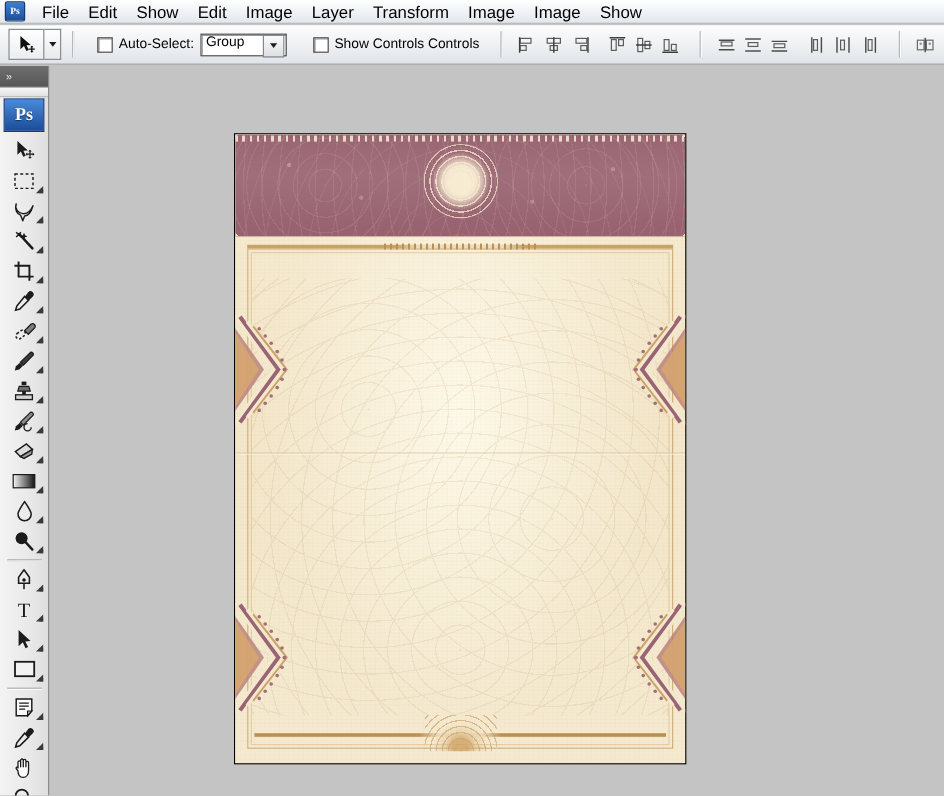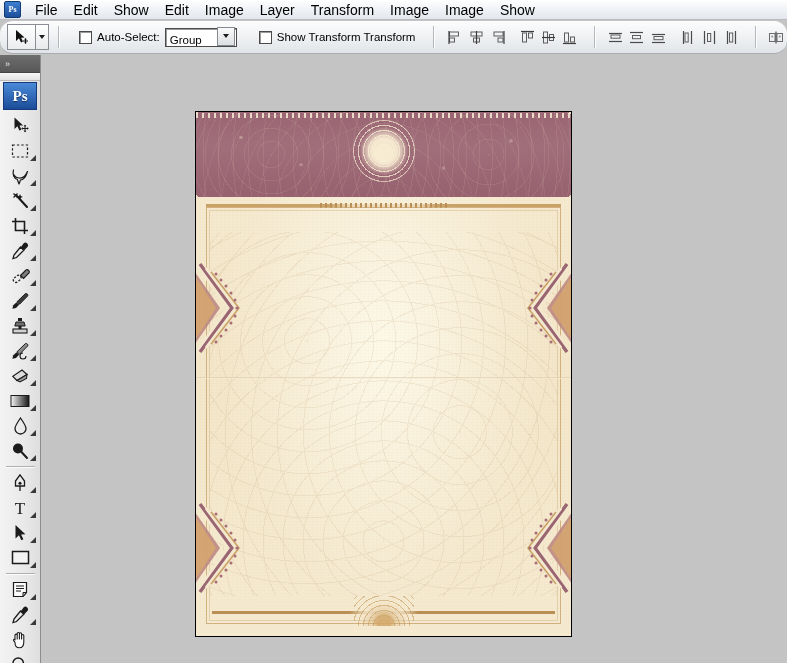--- a/index.html
+++ b/index.html
@@ -34,21 +34,21 @@
   .menu-item{
     padding:2px 8px;color:#000;font-size:14px;line-height:14px;
     font-family:"Liberation Sans",sans-serif;cursor:default;white-space:nowrap;
   }
 
   
   .optionsbar{
     position:absolute;left:0;top:21px;width:787px;height:33px;
     background:linear-gradient(#fdfdfd,#eff1f3 50%,#e1e4e8);
     border-bottom:1px solid #a9acb2;
-    display:flex;align-items:center;box-sizing:border-box;border-radius:13px;
+    display:flex;align-items:center;box-sizing:border-box;
   }
   .tool-preset{
     margin-left:7px;width:28px;height:24px;
     background:linear-gradient(#ffffff,#ebedef);
     border:1px solid #8a8d93;
     display:flex;align-items:center;justify-content:center;
     position:relative;
   }
   .tp-arrow{
     width:13px;height:24px;border:1px solid #8a8d93;border-left:none;
@@ -60,21 +60,21 @@
   .chk{
     width:11px;height:11px;background:#fff;border:1px solid #4b4b4b;
     display:inline-block;margin-right:5px;vertical-align:-2px;
     box-shadow:inset 1px 1px 0 #9a9a9a;
   }
   .lbl{font-size:11.5px;color:#000;white-space:nowrap;}
   .optgrp{display:flex;align-items:center;margin-left:10px;}
   .combo{
     margin-left:5px;width:72px;height:19px;
     background:#fff;border:1px solid #4b4b4b;
-    display:flex;align-items:flex-end;box-sizing:border-box;
+    display:flex;align-items:flex-start;box-sizing:border-box;
     box-shadow:inset 1px 1px 0 #9a9a9a;
   }
   .combo .val{flex:1;padding-left:4px;font-size:11.5px;color:#000;}
   .combo .btn{
     width:16px;height:17px;margin:0 1px;
     background:linear-gradient(#fafafa,#dcdfe3);
     border:1px solid #86898f;
     display:flex;align-items:center;justify-content:center;
   }
   .caret{width:0;height:0;border-left:3.5px solid transparent;
@@ -263,21 +263,21 @@
       <div class="combo">
         <span class="val">Group</span>
         <span class="btn">
           <span class="caret"></span>
         </span>
       </div>
     </div>
 
     <div class="optgrp" style="margin-left:22px">
       <span class="chk"></span>
-      <span class="lbl">Show Transform Transform</span>
+      <span class="lbl">Show Controls Controls</span>
     </div>
 
     <div class="sep" style="margin-left:18px"></div>
 
     <div class="alignbtn">
       <svg width="15" height="15" viewBox="0 0 15 15">
         <rect x="1.5" y="2" width="9" height="4" fill="none" stroke="#5c5c5c"></rect>
         <rect x="1.5" y="8" width="5" height="4" fill="none" stroke="#5c5c5c"></rect>
         <line x1="1" y1="1" x2="1" y2="14" stroke="#3d3d3d" stroke-width="1.2"></line>
       </svg>

